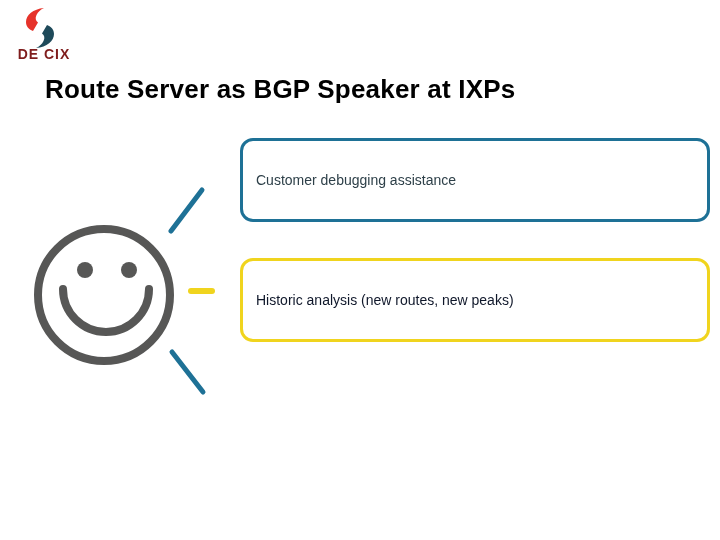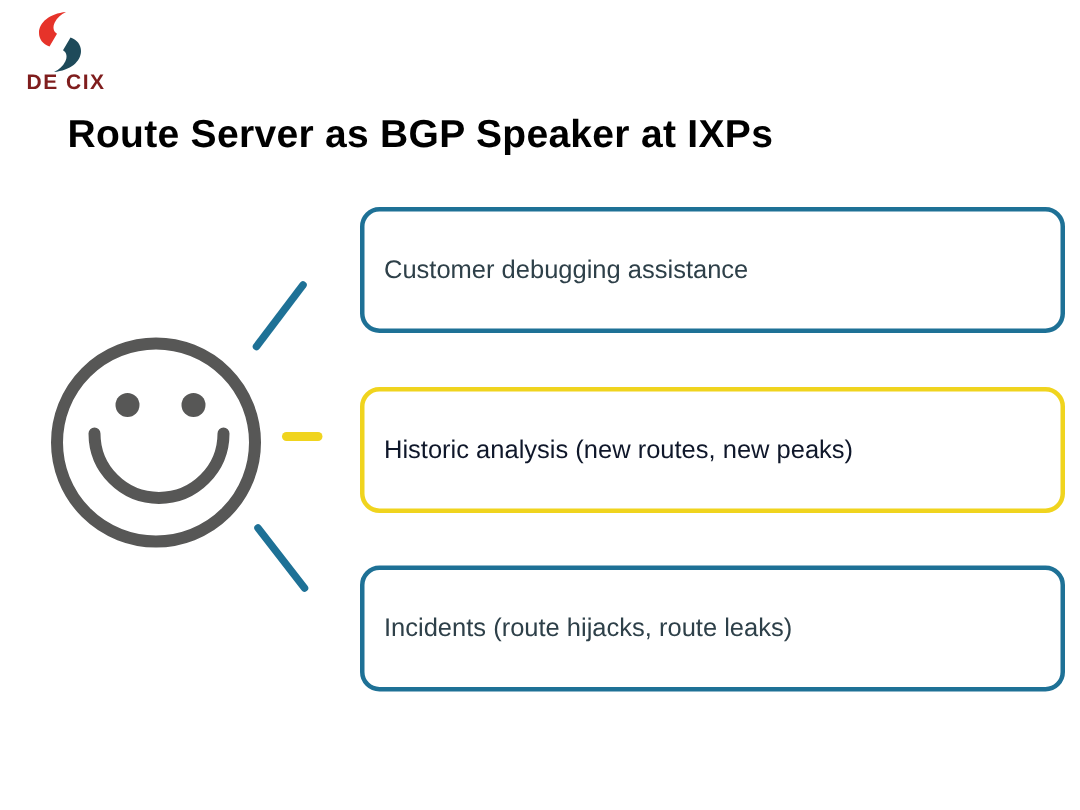--- a/index.html
+++ b/index.html
@@ -33,21 +33,21 @@
     background:#ffffff;
     border:3px solid #1E7196;
     border-radius:13px;
     display:flex;align-items:center;
     padding-left:13px;
   }
   .rbox-1{top:138px;}
   .rbox-2{top:258px;}
   .rbox-3{top:377px;}
   .rbox span{
-    font-size:17px;
+    font-size:14px;
     font-family:"Liberation Sans", sans-serif;
   }
 </style>
 </head>
 <body>
 
 <div class="slide">
 
   <div class="logo">
     <svg class="logo-mark" viewBox="0 0 40 40">
@@ -73,17 +73,14 @@
   </svg>
 
   <div class="rbox rbox-1" style="border-color: rgb(30, 113, 150);">
     <span style="color: rgb(46, 64, 73);">Customer debugging assistance</span>
   </div>
 
   <div class="rbox rbox-2" style="border-color: rgb(240, 212, 30);">
     <span style="color: #0f172a;">Historic analysis (new routes, new peaks)</span>
   </div>
 
-  <div class="rbox rbox-3" style="border-color: rgb(30, 113, 150);">
-    <span style="color: rgb(46, 64, 73);">Incidents (route hijacks, route leaks)</span>
-  </div>
 
 </div>
 
 </body></html>

